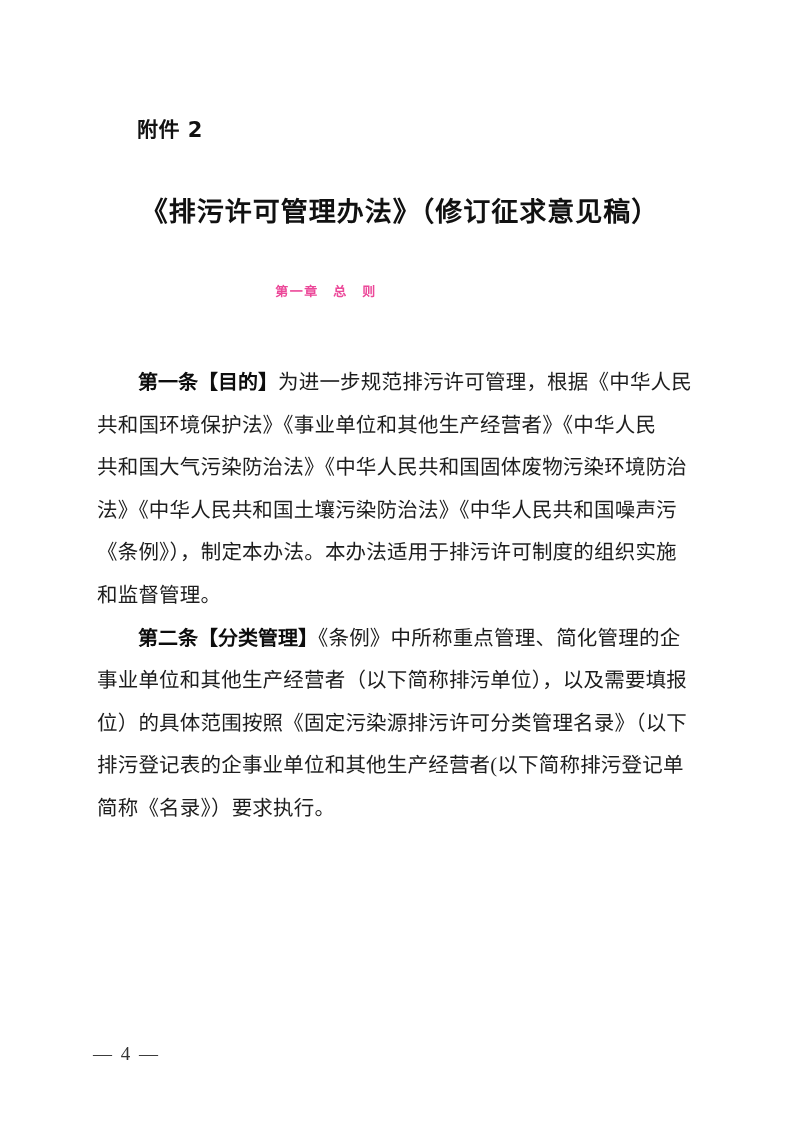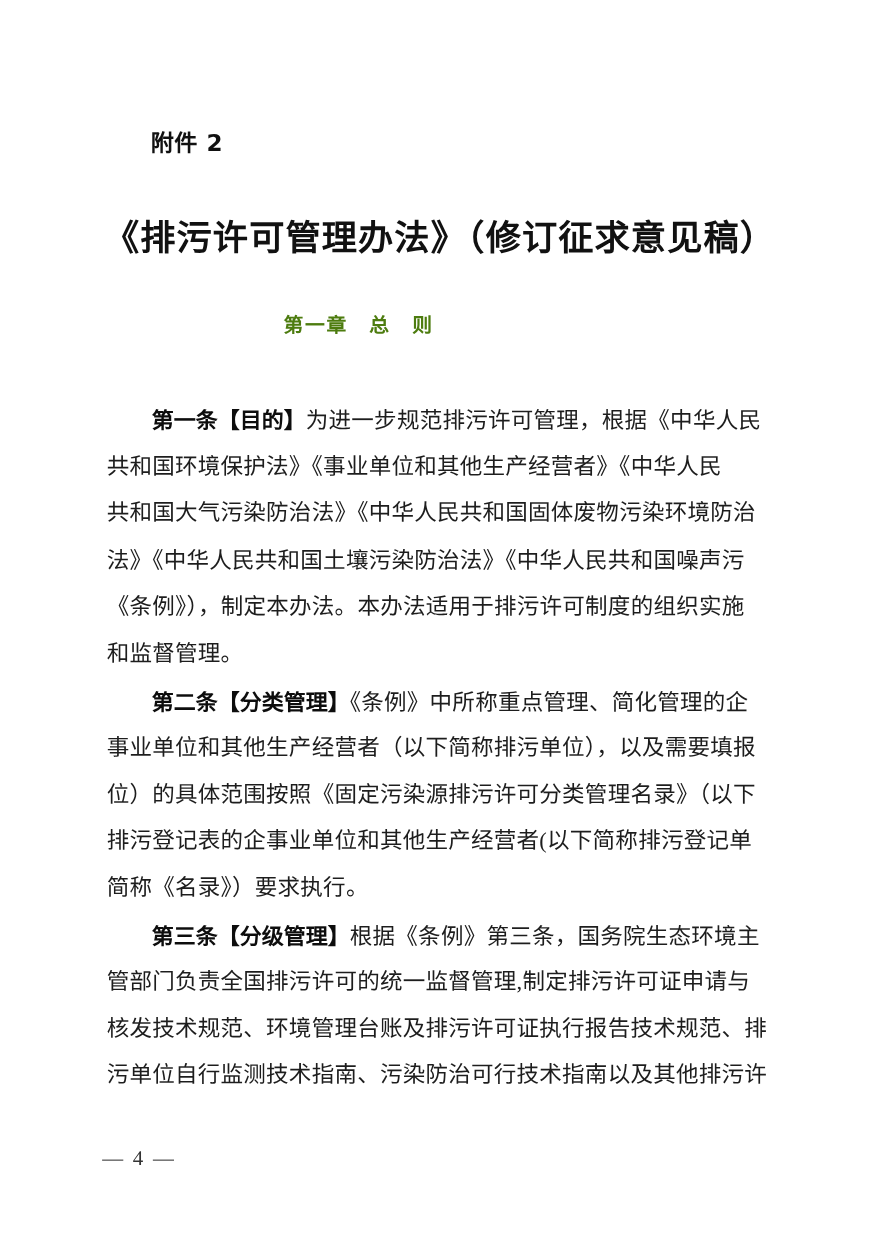--- a/index.html
+++ b/index.html
@@ -40,37 +40,37 @@
   }
   
   .doc-title {
     position: absolute;
     left: 0;
     top: 190px;
     width: 800px;
     text-align: center;
     font-family: Liberation Mono, monospace;
     font-weight: bold;
-    font-size: 32px;
+    font-size: 27px;
     letter-spacing: 1px;
     color: #111111;
     white-space: nowrap;
   }
   
   .chapter-heading {
     position: absolute;
     left: 0;
     top: 281px;
     width: 652px;
     text-align: center;
     font-family: "DejaVu Sans", "Liberation Sans", sans-serif;
     font-weight: bold;
-    font-size: 18px;
+    font-size: 13px;
     letter-spacing: 1.5px;
-    color: #4d7c0f;
+    color: #ec4899;
     white-space: nowrap;
   }
   
   .body-block {
     position: absolute;
     left: 97px;
     top: 361px;
     width: 608px;
   }
   .para {
@@ -136,26 +136,18 @@
     <div class="para">
       <div class="line indent">
         <span class="art-label">第二条【分类管理】</span><span>《条例》中所称重点管理、简化管理的企</span>
       </div>
       <div class="line">事业单位和其他生产经营者（以下简称排污单位），以及需要填报</div>
       <div class="line">位）的具体范围按照《固定污染源排污许可分类管理名录》（以下</div>
       <div class="line">排污登记表的企事业单位和其他生产经营者(以下简称排污登记单</div>
       <div class="line">简称《名录》）要求执行。</div>
     </div>
 
-    <div class="para">
-      <div class="line indent">
-        <span class="art-label">第三条【分级管理】</span><span>根据《条例》第三条，国务院生态环境主</span>
-      </div>
-      <div class="line">管部门负责全国排污许可的统一监督管理,制定排污许可证申请与</div>
-      <div class="line">核发技术规范、环境管理台账及排污许可证执行报告技术规范、排</div>
-      <div class="line">污单位自行监测技术指南、污染防治可行技术指南以及其他排污许</div>
-    </div>
 
   </div>
 
   <div class="page-footer">— 4 —</div>
 
 </div>
 
 </body></html>

